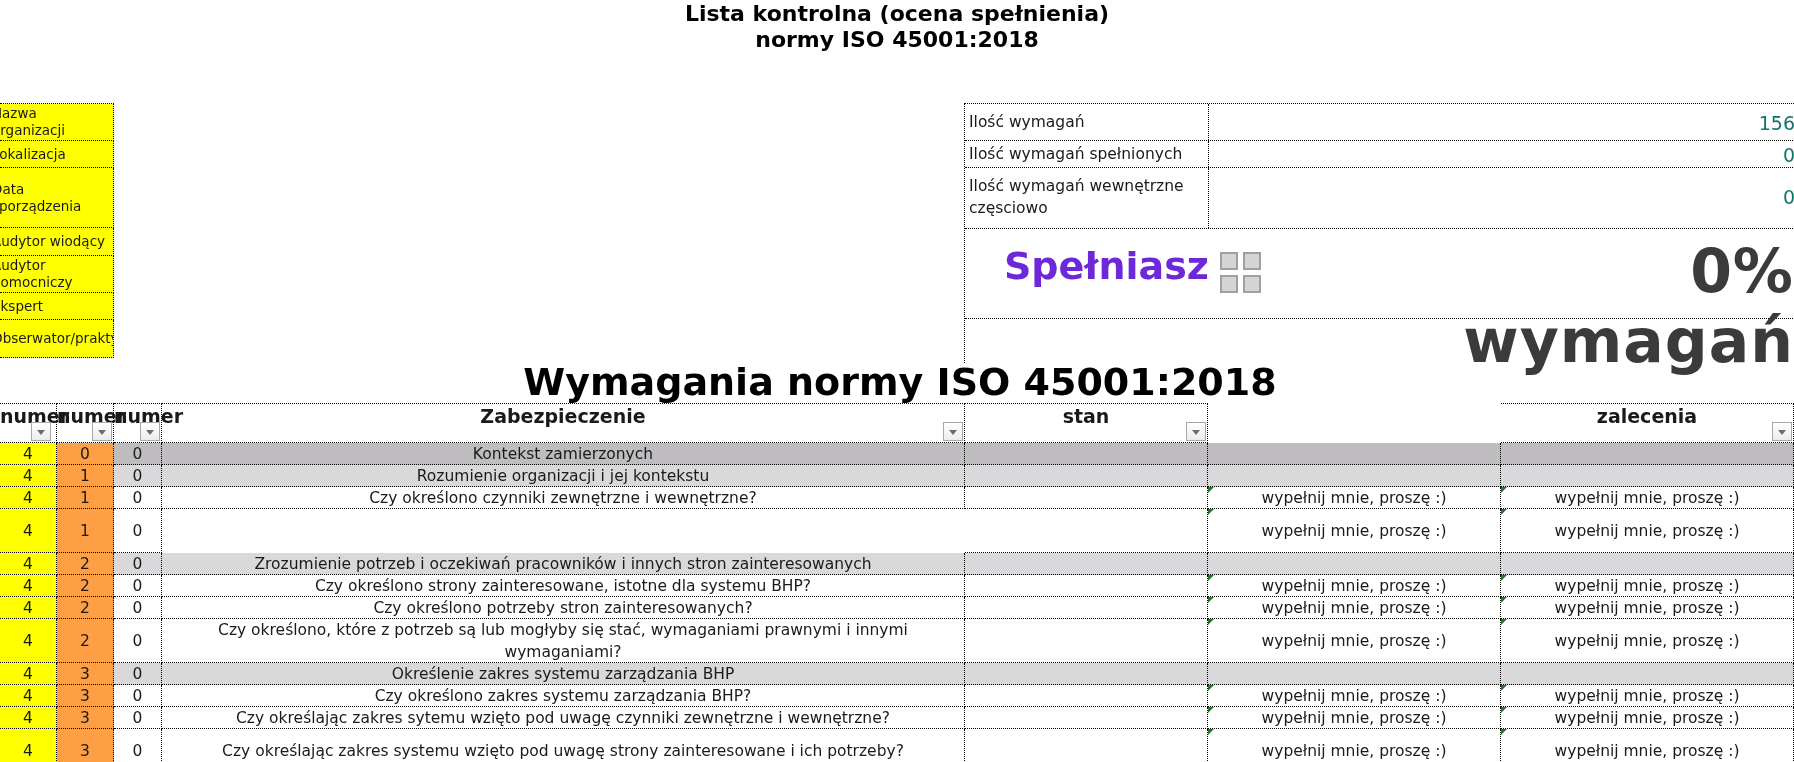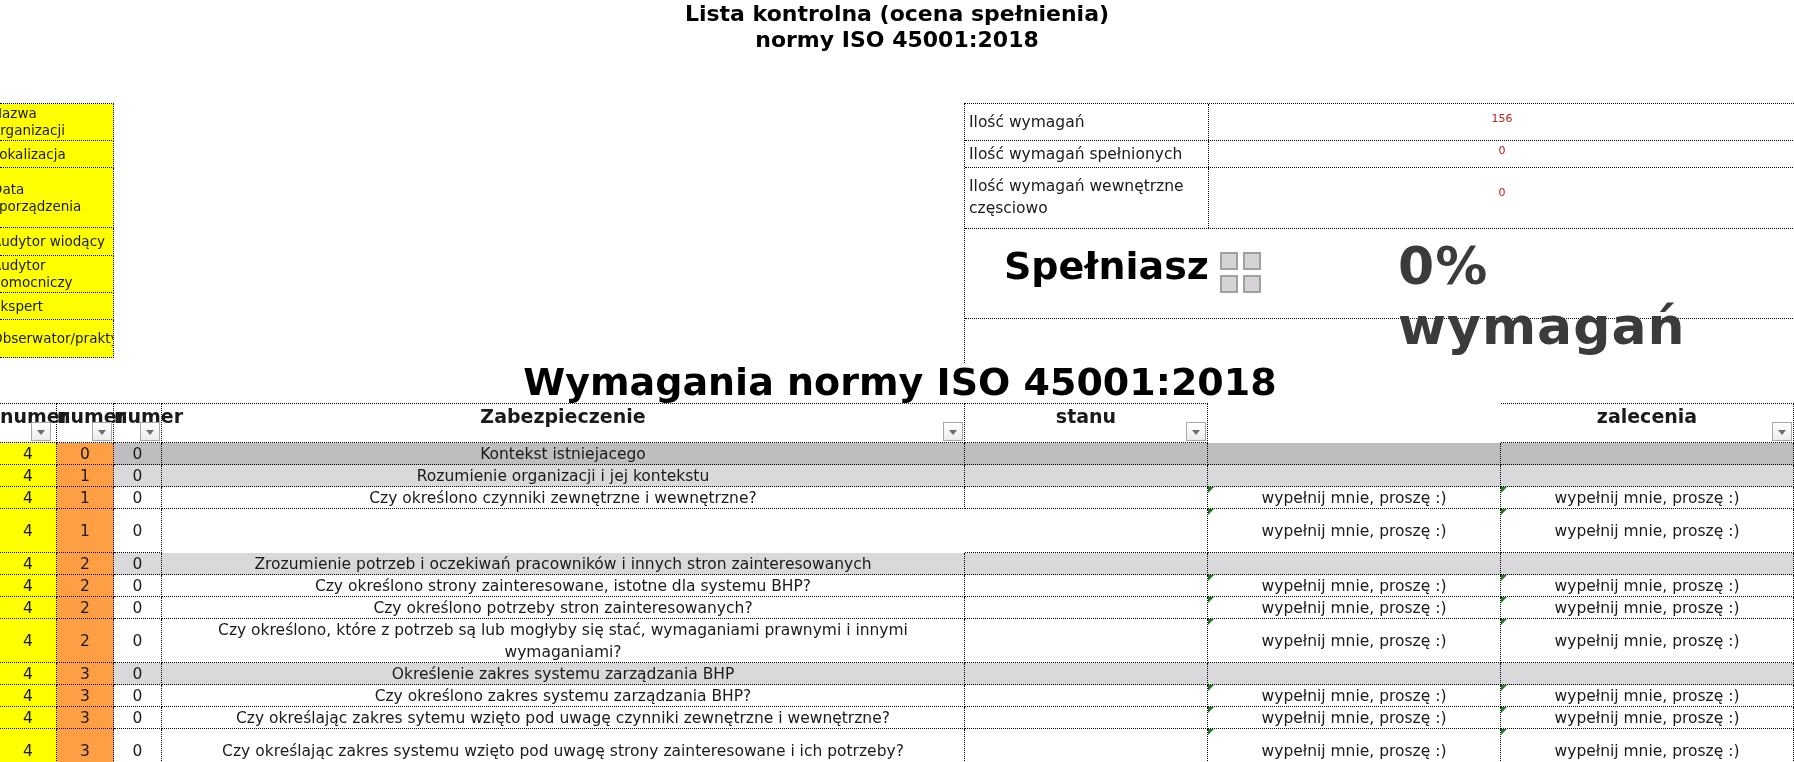--- a/index.html
+++ b/index.html
@@ -16,26 +16,26 @@
   .info-row { position:relative; background:#ffff00; border-bottom:1px dotted #000;
               border-right:1px dotted #000; font-size:13.5px; line-height:17px;
               display:flex; align-items:center; overflow:hidden; white-space:normal;
               padding-left:0; box-sizing:border-box; }
   .info-row span { margin-left:-8px; }
 
   
   #summary { left:964px; top:103px; width:830px; height:260px; border-top:1px dotted #000; border-left:1px dotted #000; }
   .sum-row { position:absolute; left:0; width:830px; border-bottom:1px dotted #000; box-sizing:border-box; }
   .sum-label { position:absolute; left:4px; font-size:15.5px; line-height:22px; color:#1a1a1a; }
-  .sum-val { position:absolute; left:244px; right:0; text-align:center; font-size:11px; color:#b91c1c; }
+  .sum-val { position:absolute; left:244px; right:0; text-align:right; font-size:19px; color:#0f766e; }
   .sum-div { position:absolute; left:243px; top:0; bottom:0; border-left:1px dotted #000; }
-  #spel-label { position:absolute; left:39px; top:140px; font-size:38px; font-weight:bold; color:#000000; }
+  #spel-label { position:absolute; left:39px; top:140px; font-size:38px; font-weight:bold; color:#6d28d9; }
   #spel-icon { position:absolute; left:255px; top:148px; width:44px; height:44px; }
   #spel-icon i { position:absolute; width:18px; height:18px; background:#d6d3d6; border:2px solid #a09fa2; box-sizing:border-box; }
-  #spel-pct { position:absolute; left:433px; top:132px; font-size:52px; font-weight:bold; color:#3d3a3e; letter-spacing:1px; }
+  #spel-pct { position:absolute; left:433px; top:132px; font-size:60px; font-weight:bold; color:#3d3a3e; letter-spacing:1px;text-align:right; }
 
   
   #section-title { left:420px; top:360px; width:960px; text-align:center; font-weight:bold; font-size:38px; line-height:44px; color:#000; }
 
   
   #table { left:0; top:403px; width:1794px; }
   .tr { position:absolute; left:0; width:1794px; }
   .td { position:absolute; top:0; bottom:0; box-sizing:border-box; border-bottom:1px dotted #000; border-right:1px dotted #000;
         display:flex; align-items:center; justify-content:center; text-align:center; font-size:15.5px; line-height:22px; overflow:hidden; }
   .th { position:absolute; top:0; height:40px; box-sizing:border-box; border-bottom:1px dotted #000; border-right:1px dotted #000;
@@ -112,36 +112,36 @@
 
 <div class="abs" id="section-title">Wymagania normy ISO 45001:2018</div>
 
 <div class="abs" id="table">
 
   <div class="tr" style="top:0;height:40px">
     <div class="th" style="left:0;width:57px;text-align:left"><span>numer</span><span class="filter-btn" style="right:5px"></span></div>
     <div class="th" style="left:57px;width:57px"><span>numer</span><span class="filter-btn"></span></div>
     <div class="th" style="left:114px;width:48px"><span>numer</span><span class="filter-btn"></span></div>
     <div class="th" style="left:162px;width:803px"><span>Zabezpieczenie</span><span class="filter-btn"></span></div>
-    <div class="th" style="left:965px;width:243px"><span>stanu</span><span class="filter-btn"></span></div>
+    <div class="th" style="left:965px;width:243px"><span>stan</span><span class="filter-btn"></span></div>
     <div class="th" style="left:1501px;width:293px"><span>zalecenia</span><span class="filter-btn"></span></div>
   </div>
   <div id="rows">
       <div class="tr" style="top: 40px; height: 22px;">
         <div class="td c-yellow" style="left: 0px; width: 57px;">
           <span>4</span>
         </div>
         <div class="td c-orange" style="left: 57px; width: 57px;">
           <span>0</span>
         </div>
         <div class="td r-sec1" style="left: 114px; width: 48px;">
           <span>0</span>
         </div>
         <div class="td r-sec1" style="left: 162px; width: 803px; padding: 0px 30px;">
-          <span>Kontekst istniejacego</span>
+          <span>Kontekst zamierzonych</span>
         </div>
         <div class="td r-sec1" style="left: 965px; width: 243px;">
           <span></span>
         </div>
         <div class="td r-sec1" style="left: 1208px; width: 293px;">
           <span></span>
         </div>
         <div class="td r-sec1" style="left: 1501px; width: 293px;">
           <span></span>
         </div>

